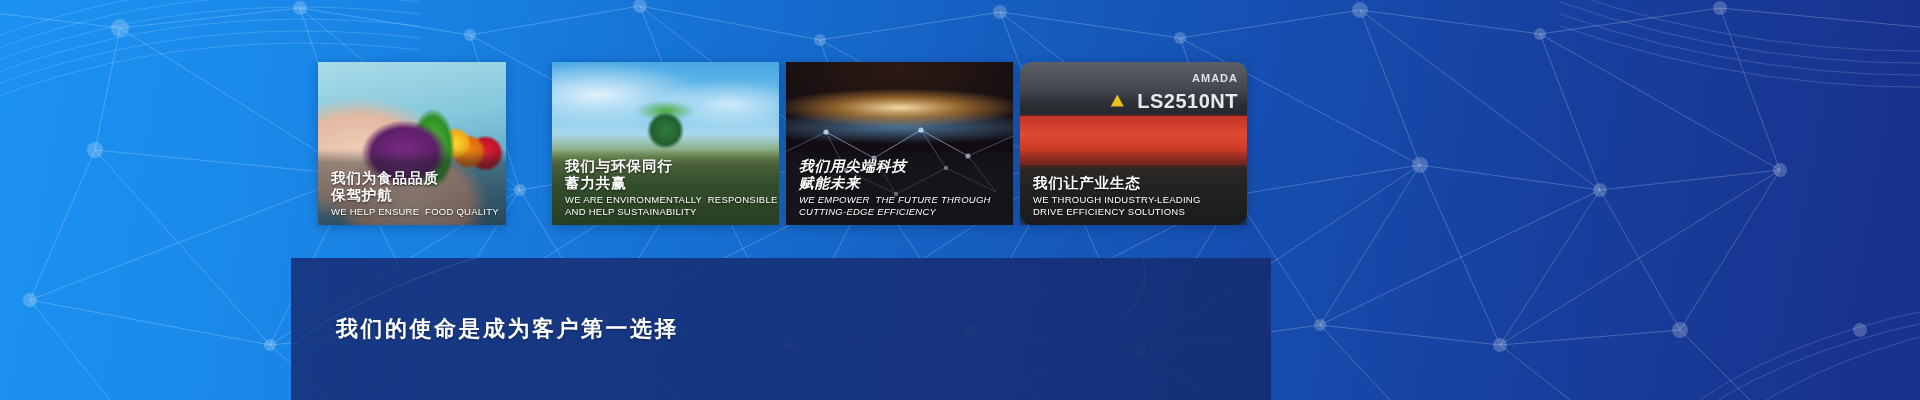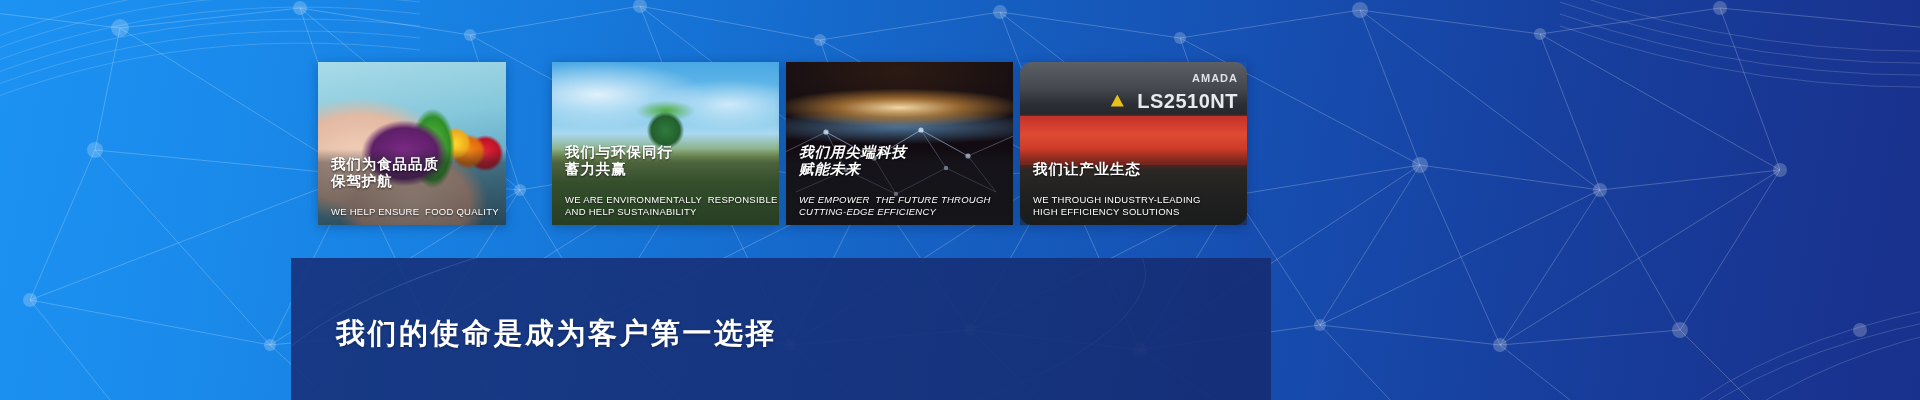--- a/index.html
+++ b/index.html
@@ -35,21 +35,21 @@
   }
   .card-text {
     position:absolute; left:13px; right:8px; bottom:8px;
     color:#fff; text-shadow:0 1px 2px rgba(0,0,0,.65);
   }
   .cn-line {
     font-size:14.5px; font-weight:bold; line-height:17px;
     letter-spacing:.9px;
     font-family:"DejaVu Sans","Liberation Sans",sans-serif;
   }
-  .en-block { margin-top:16px; }
+  .en-block { margin-top:2px; }
   .en-line {
     font-size:9.5px; line-height:11.5px; letter-spacing:.25px;
     font-weight:500; white-space:pre;
     font-family:"Liberation Sans","DejaVu Sans",sans-serif;
   }
 
   
   .p1 { background:
       radial-gradient(ellipse 60px 46px at 46% 56%, #7b2b86 0%, #5e1f68 55%, rgba(94,31,104,0) 72%),
       radial-gradient(ellipse 30px 54px at 61% 53%, #5fc040 0%, #2f8f27 58%, rgba(47,143,39,0) 74%),
@@ -109,21 +109,21 @@
   }
   #mission-banner .swoosh {
     position:absolute; left:-40px; top:-50px; width:900px; height:260px;
     border-radius:50%;
     border-top:1px solid rgba(150,185,245,.22);
     border-right:1px solid rgba(150,185,245,.10);
     transform:rotate(-9deg);
   }
   #mission-title {
     position:absolute; left:45px; top:56px;
-    color:#ffffff; font-size:29px; font-weight:bold;
+    color:#ffffff; font-size:22px; font-weight:bold;
     letter-spacing:2.5px;
     font-family:"DejaVu Sans","Liberation Sans",sans-serif;
     text-shadow:0 1px 3px rgba(0,0,0,.35);
     white-space:nowrap;
   }
 </style>
 </head>
 <body>
 
 <div id="bg-root">
@@ -278,21 +278,21 @@
       <div class="mach-band"></div>
       <div class="mach-warn"></div>
       <div class="mach-label">AMADA</div>
       <div class="mach-model">LS2510NT</div>
     </div>
     <div class="card-shade"></div>
     <div class="card-text">
       <div class="cn-line">我们让产业生态</div>
       <div class="en-block">
         <div class="en-line">WE THROUGH INDUSTRY-LEADING</div>
-        <div class="en-line">HIGH EFFICIENCY SOLUTIONS</div>
+        <div class="en-line">DRIVE EFFICIENCY SOLUTIONS</div>
       </div>
     </div>
   </div>
 
 </div>
 
 <div id="mission-banner">
   <div class="swoosh"></div>
   <div id="mission-title">我们的使命是成为客户第一选择</div>
 </div>

